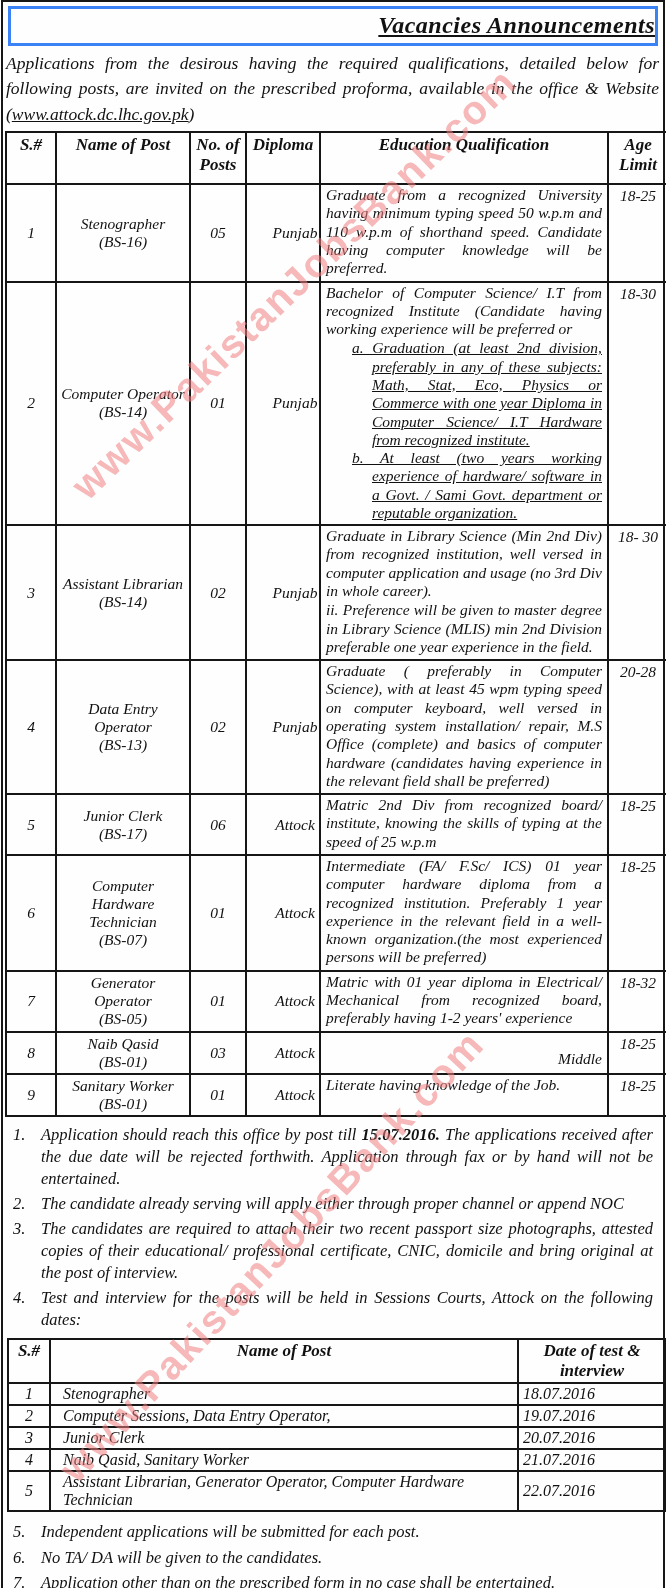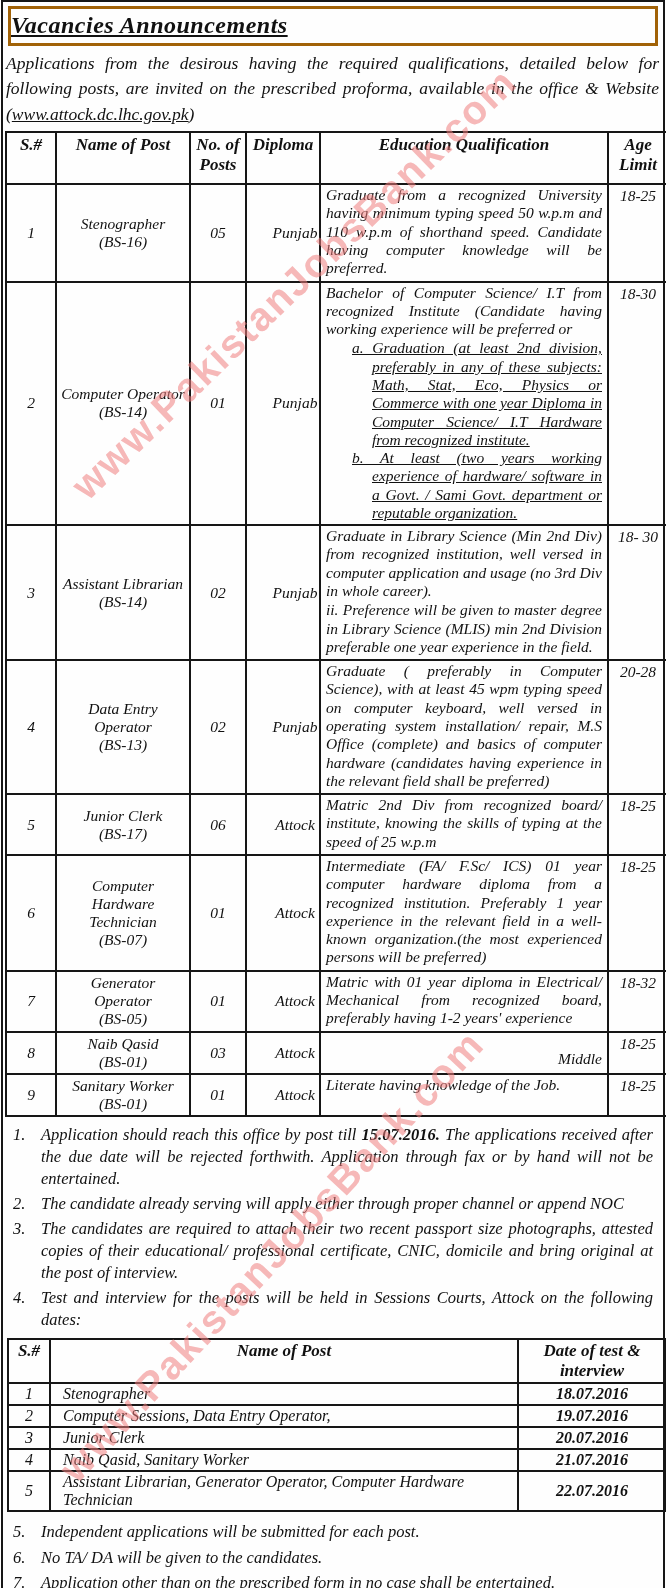--- a/index.html
+++ b/index.html
@@ -10,23 +10,23 @@
     color:#111;
   }
   .page { position:relative; width:666px; overflow:hidden; }
   .outer {
     border:2px solid #161616;
     margin:0 1px;
     background:#fefefe;
   }
   
   .title-box {
-    border:3px solid #a16207;
+    border:3px solid #3b82f6;
     margin:4px 5px 2px 5px;
-    text-align:left;
+    text-align:right;
     padding:3px 0 4px 0;
   }
   .title-box h1 {
     display:inline-block;
     font-size:24px; font-weight:bold; font-style:italic;
     text-decoration:underline;
     letter-spacing:0.5px;
   }
   .intro {
     font-style:italic; font-size:17.5px; line-height:1.45;
@@ -69,21 +69,21 @@
   
   .sched-table { width:658px; margin:2px 4px 2px 4px; }
   .sched-table td, .sched-table th {
     border:2px solid #161616;
     font-style:italic; font-size:16px;
     padding:1px 4px;
   }
   .sched-table th { font-weight:bold; text-align:center; vertical-align:top; font-size:17px; white-space:pre-line; }
   .s-sno  { text-align:center; }
   .s-name { text-align:left; padding-left:12px !important; }
-  .s-date { text-align:center; font-weight:bold; }
+  .s-date { text-align:left; font-weight:normal; }
 
   
   .wm {
     position:absolute; width:580px; text-align:center;
     font-family:"Liberation Sans", sans-serif;
     font-weight:bold; font-size:40px; letter-spacing:2px;
     color:rgba(238,125,125,0.55);
     pointer-events:none; z-index:6;
   }
   .wm1 { left:-3px;  top:268px;  transform:rotate(-44deg); }

